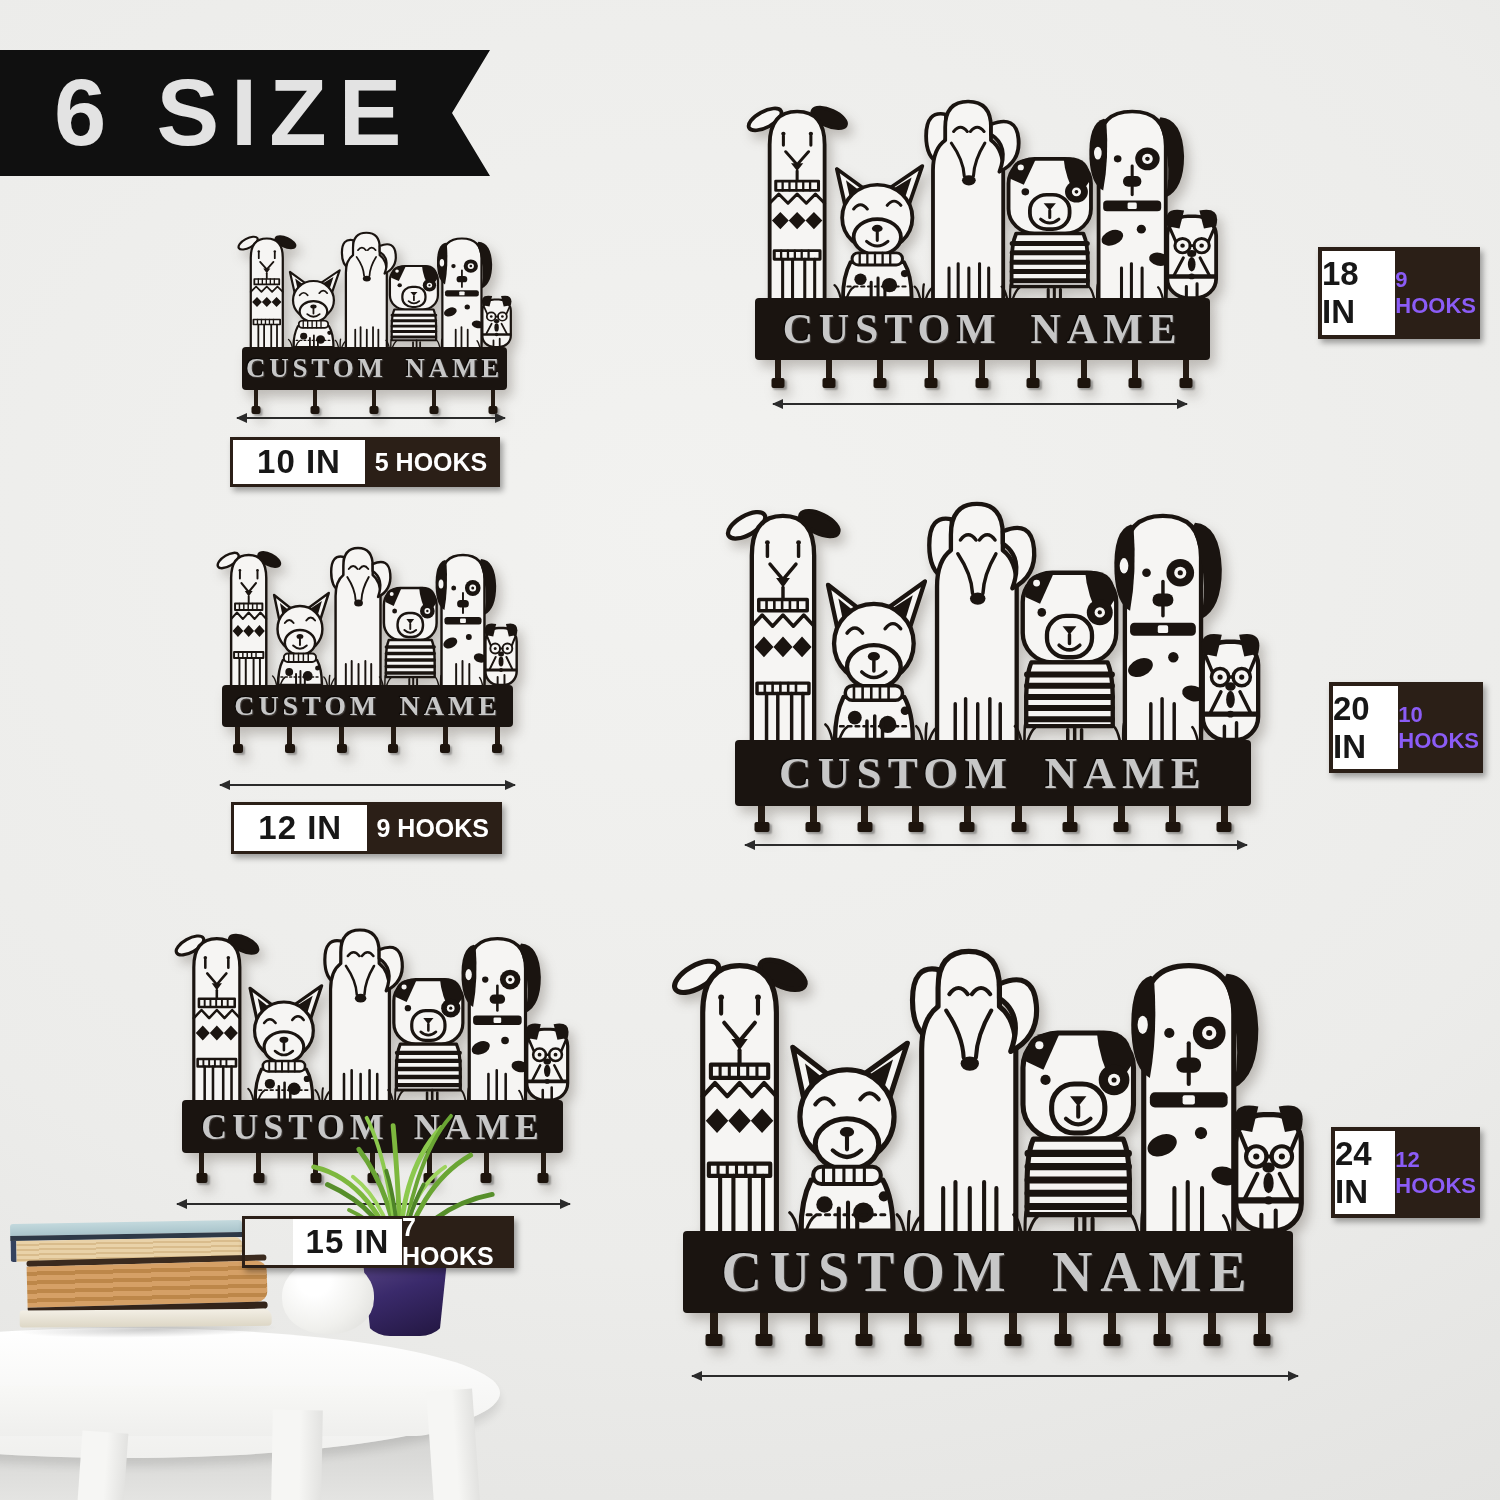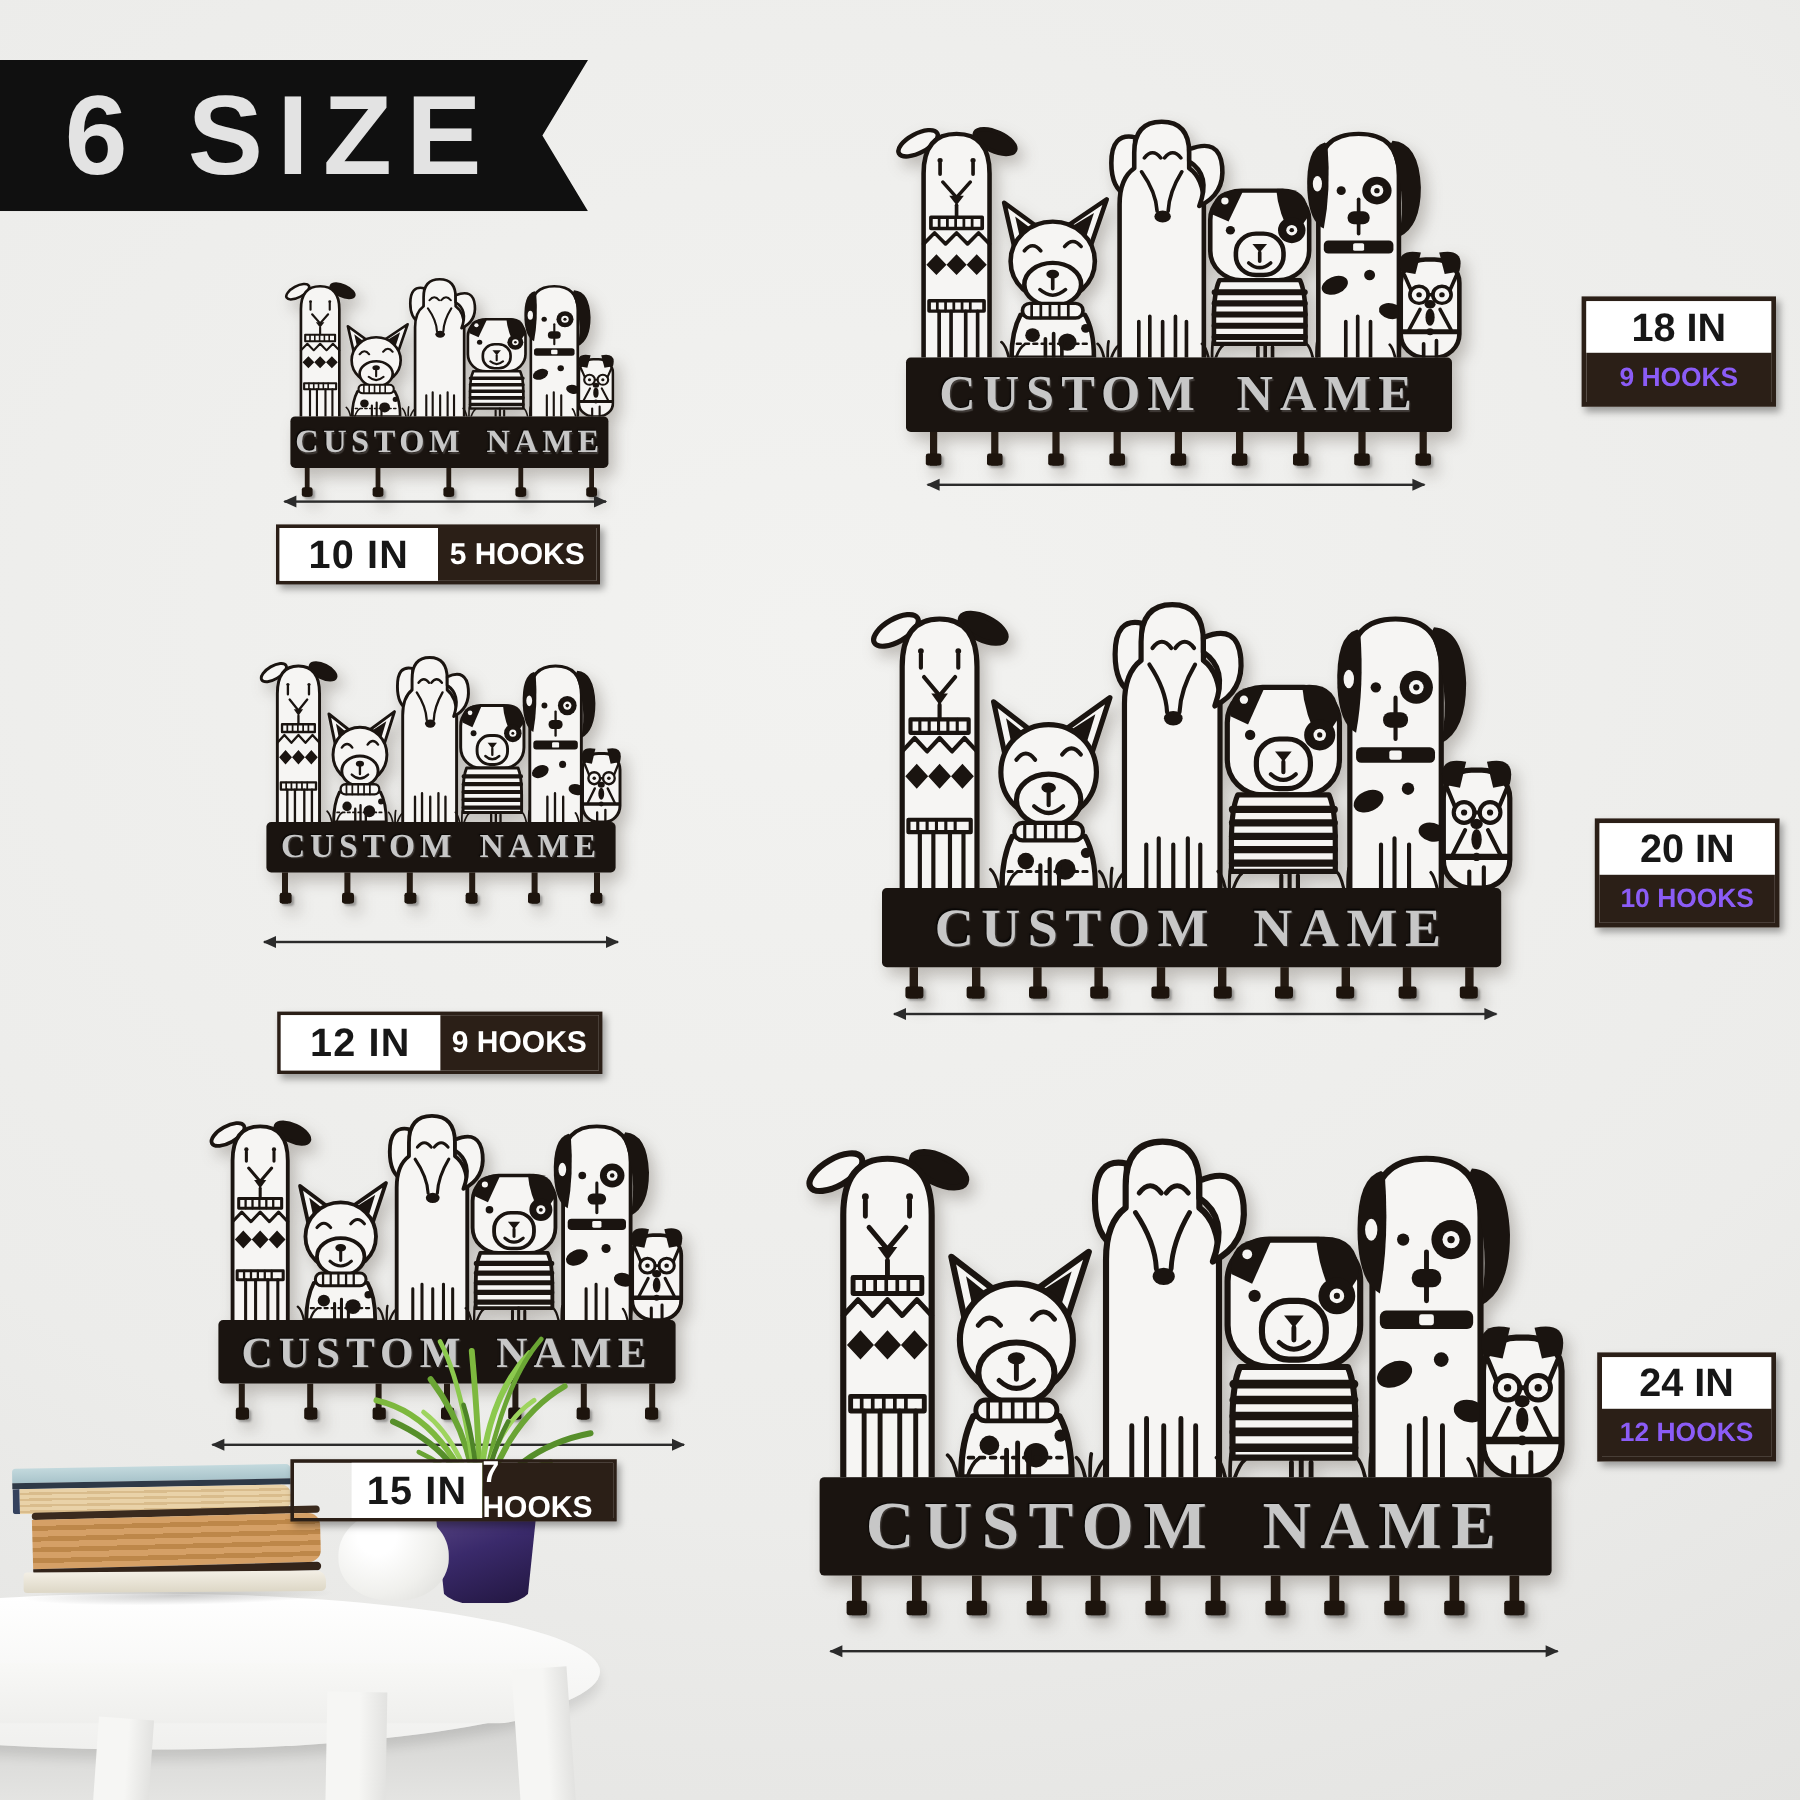--- a/index.html
+++ b/index.html
@@ -31,21 +31,21 @@
     border-top:5px solid transparent;border-bottom:5px solid transparent;}
   .dim-arrow::before{left:-1px;border-right:11px solid #2b2b2b;}
   .dim-arrow::after{right:-1px;border-left:11px solid #2b2b2b;}
   
   .label-h{position:absolute;display:flex;border:3px solid #2b1f17;box-sizing:border-box;z-index:6;
     box-shadow:3px 4px 6px rgba(0,0,0,.35);}
   .label-h .cell-size{flex:1;background:#ffffff;color:#171717;display:flex;align-items:center;justify-content:center;
     font-weight:800;font-size:33px;letter-spacing:1px;}
   .label-h .cell-hooks{flex:1;background:#2b1f17;color:#ffffff;display:flex;align-items:center;justify-content:center;
     font-weight:800;font-size:25px;}
-  .label-v{position:absolute;display:flex;flex-direction:column;border:4px solid #2b1f17;box-sizing:border-box;z-index:6;
+  .label-v{position:absolute;display:flex;flex-direction:row;border:4px solid #2b1f17;box-sizing:border-box;z-index:6;
     box-shadow:3px 4px 6px rgba(0,0,0,.35);}
   .label-v .cell-size{flex:1.05;background:#ffffff;color:#171717;display:flex;align-items:center;justify-content:center;
     font-weight:800;font-size:33px;}
   .label-v .cell-hooks{flex:1;background:#2b1f17;color:#8b5cf6;display:flex;align-items:center;justify-content:center;
     font-weight:800;font-size:22px;}
   
   .under-shadow{position:absolute;left:0;top:1424px;width:470px;height:76px;z-index:3;
     background:linear-gradient(180deg,#d2d2d0,#e4e4e2);}
   .tabletop{position:absolute;left:-250px;top:1328px;width:750px;height:130px;border-radius:50%;z-index:4;
     background:linear-gradient(180deg,#ffffff,#f0f0ee);box-shadow:0 8px 10px rgba(0,0,0,.10);}
@@ -318,21 +318,21 @@
           <span class="hook"></span>
         </div>
     </div>
     <div class="dim-arrow" style="left:9px;top:440px;width:606px;"></div>
   </div>
 
   <div class="label-h" style="left:230px;top:437px;width:270px;height:50px;">
     <div class="cell-size">10 IN</div>
     <div class="cell-hooks">5 HOOKS</div>
   </div>
-  <div class="label-h" style="left:231px;top:802px;width:271px;height:52px;margin-top:41px;">
+  <div class="label-h" style="left:231px;top:802px;width:271px;height:52px;">
     <div class="cell-size">12 IN</div>
     <div class="cell-hooks">9 HOOKS</div>
   </div>
   <div class="label-h" style="left:242px;top:1216px;width:272px;height:52px;padding-left:48px;">
     <div class="cell-size">15 IN</div>
     <div class="cell-hooks">7 HOOKS</div>
   </div>
 
   <div class="label-v" style="left:1318px;top:247px;width:162px;height:92px;">
     <div class="cell-size">18 IN</div>

